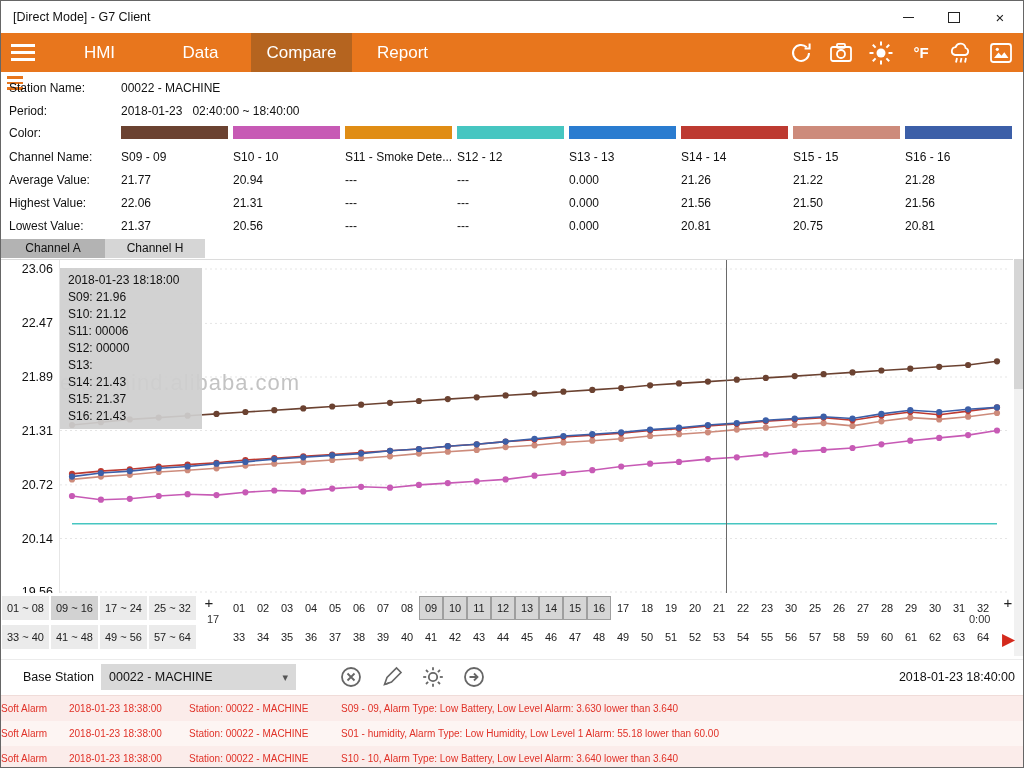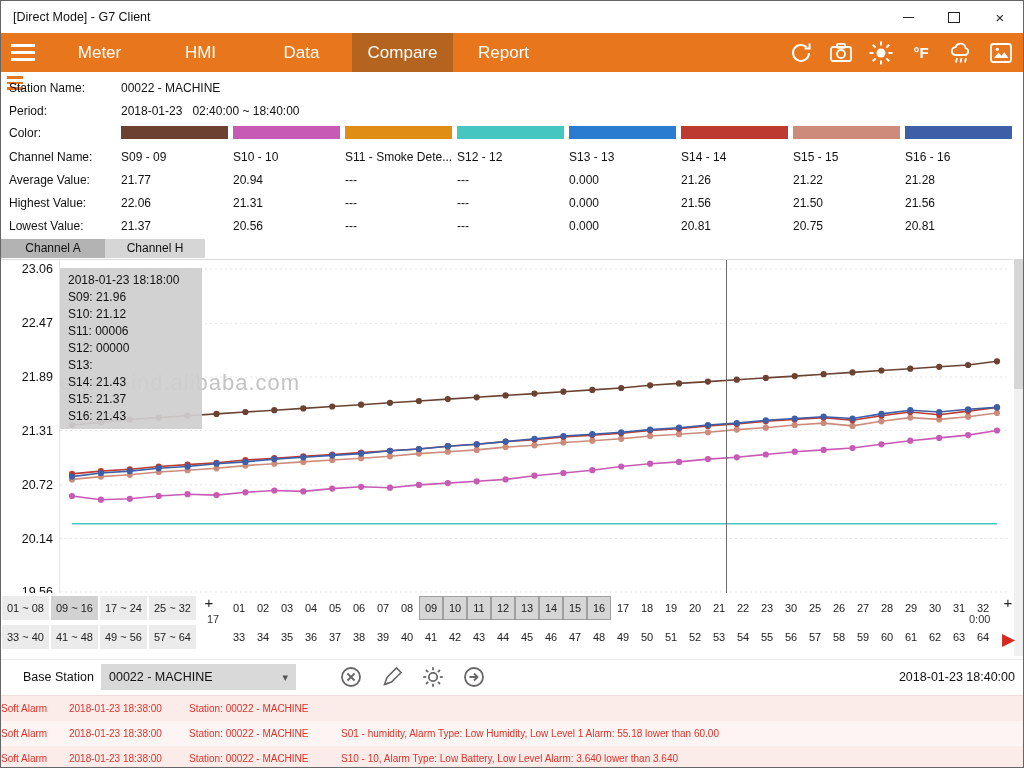--- a/index.html
+++ b/index.html
@@ -94,21 +94,20 @@
     <span class="win-btn">×</span>
   </div>
 
   <div id="navbar">
     <div class="hamburger">
         <i></i>
         <i></i>
         <i></i>
       </div>
     <div id="nav-menu">
-        <div class="nav-item">Meter</div>
         <div class="nav-item">HMI</div>
         <div class="nav-item">Data</div>
         <div class="nav-item active">Compare</div>
         <div class="nav-item">Report</div>
       </div>
     <div id="nav-icons">
         <div class="nav-ic">
           <svg width="26" height="26" viewBox="0 0 26 26">
             <path d="M21 13a8 8 0 1 1-2.3-5.7" fill="none" stroke="#fff" stroke-width="2"></path>
             <path d="M21.6 3.6v5h-5" fill="none" stroke="#fff" stroke-width="2"></path>
@@ -564,20 +563,21 @@
         </div>
       </div>
     <div id="cur-time">2018-01-23 18:40:00</div>
   </div>
 
   <div id="alarms">
       <div class="alarm-row">
         <div class="a-type">Soft Alarm</div>
         <div class="a-time">2018-01-23 18:38:00</div>
         <div class="a-station">Station: 00022 - MACHINE</div>
+        <div class="a-msg">S09 - 09, Alarm Type: Low Battery, Low Level Alarm: 3.630 lower than 3.640</div>
       </div>
       <div class="alarm-row alt">
         <div class="a-type">Soft Alarm</div>
         <div class="a-time">2018-01-23 18:38:00</div>
         <div class="a-station">Station: 00022 - MACHINE</div>
         <div class="a-msg">S01 - humidity, Alarm Type: Low Humidity, Low Level 1 Alarm: 55.18 lower than 60.00</div>
       </div>
       <div class="alarm-row">
         <div class="a-type">Soft Alarm</div>
         <div class="a-time">2018-01-23 18:38:00</div>

